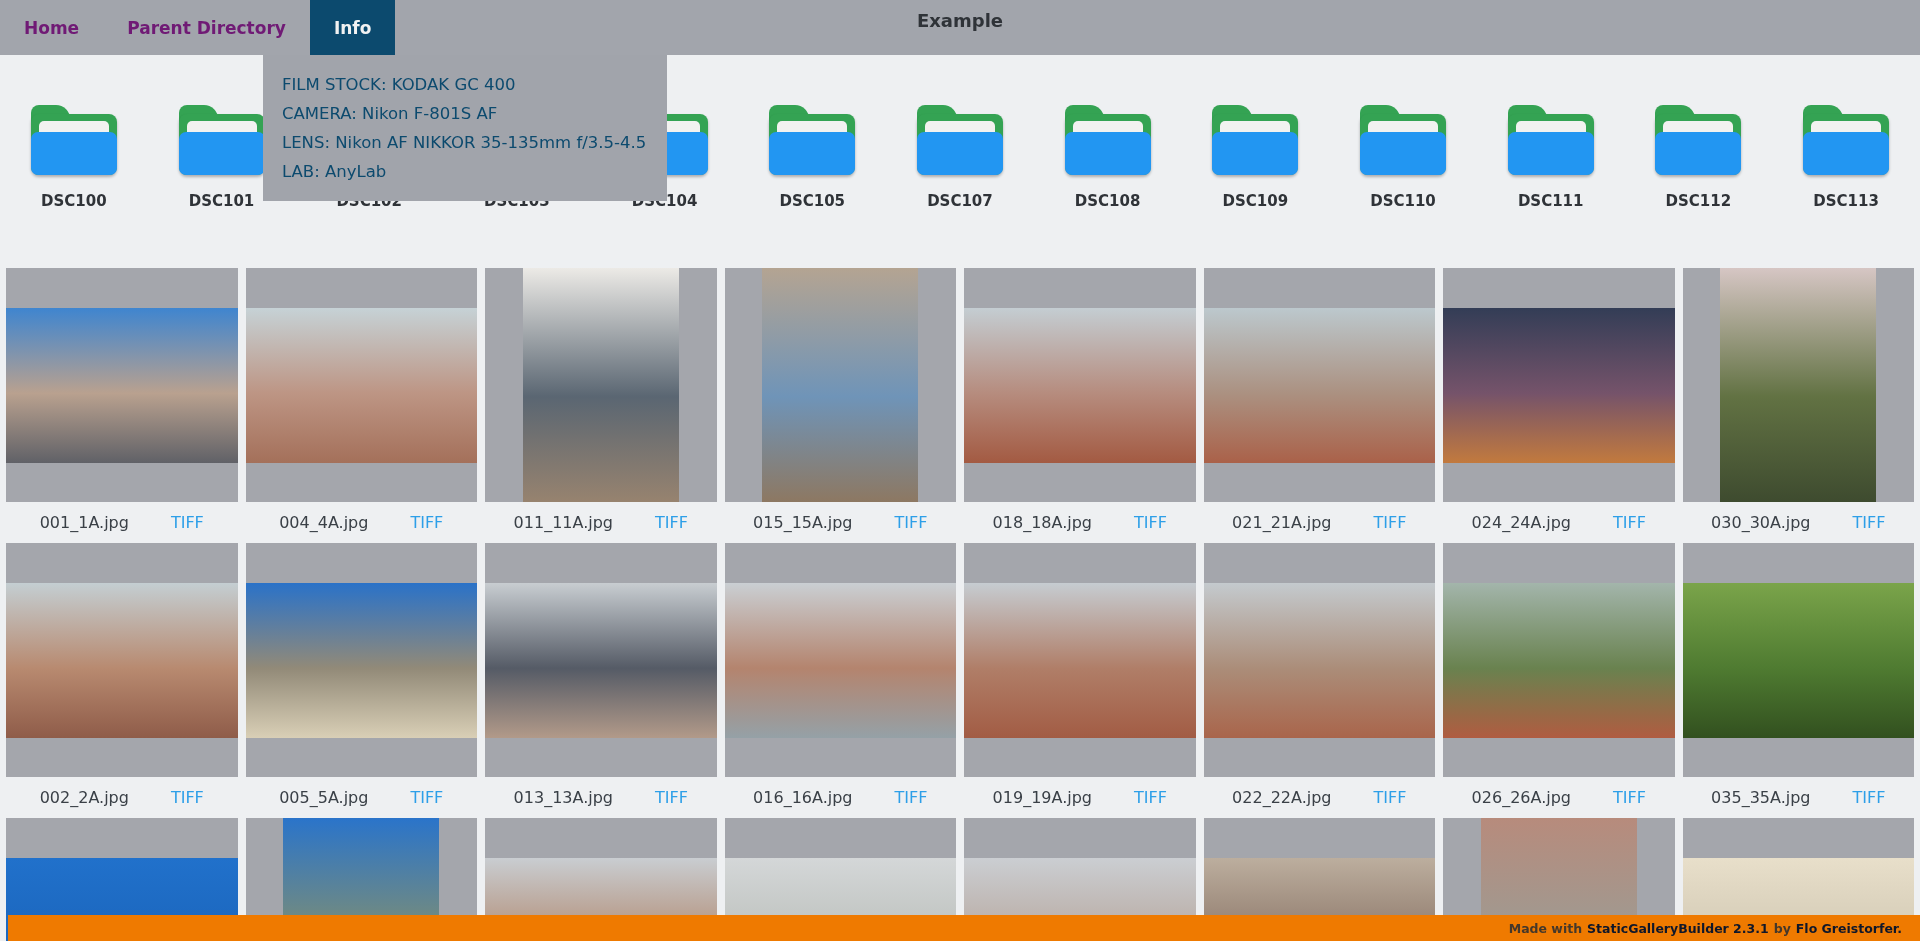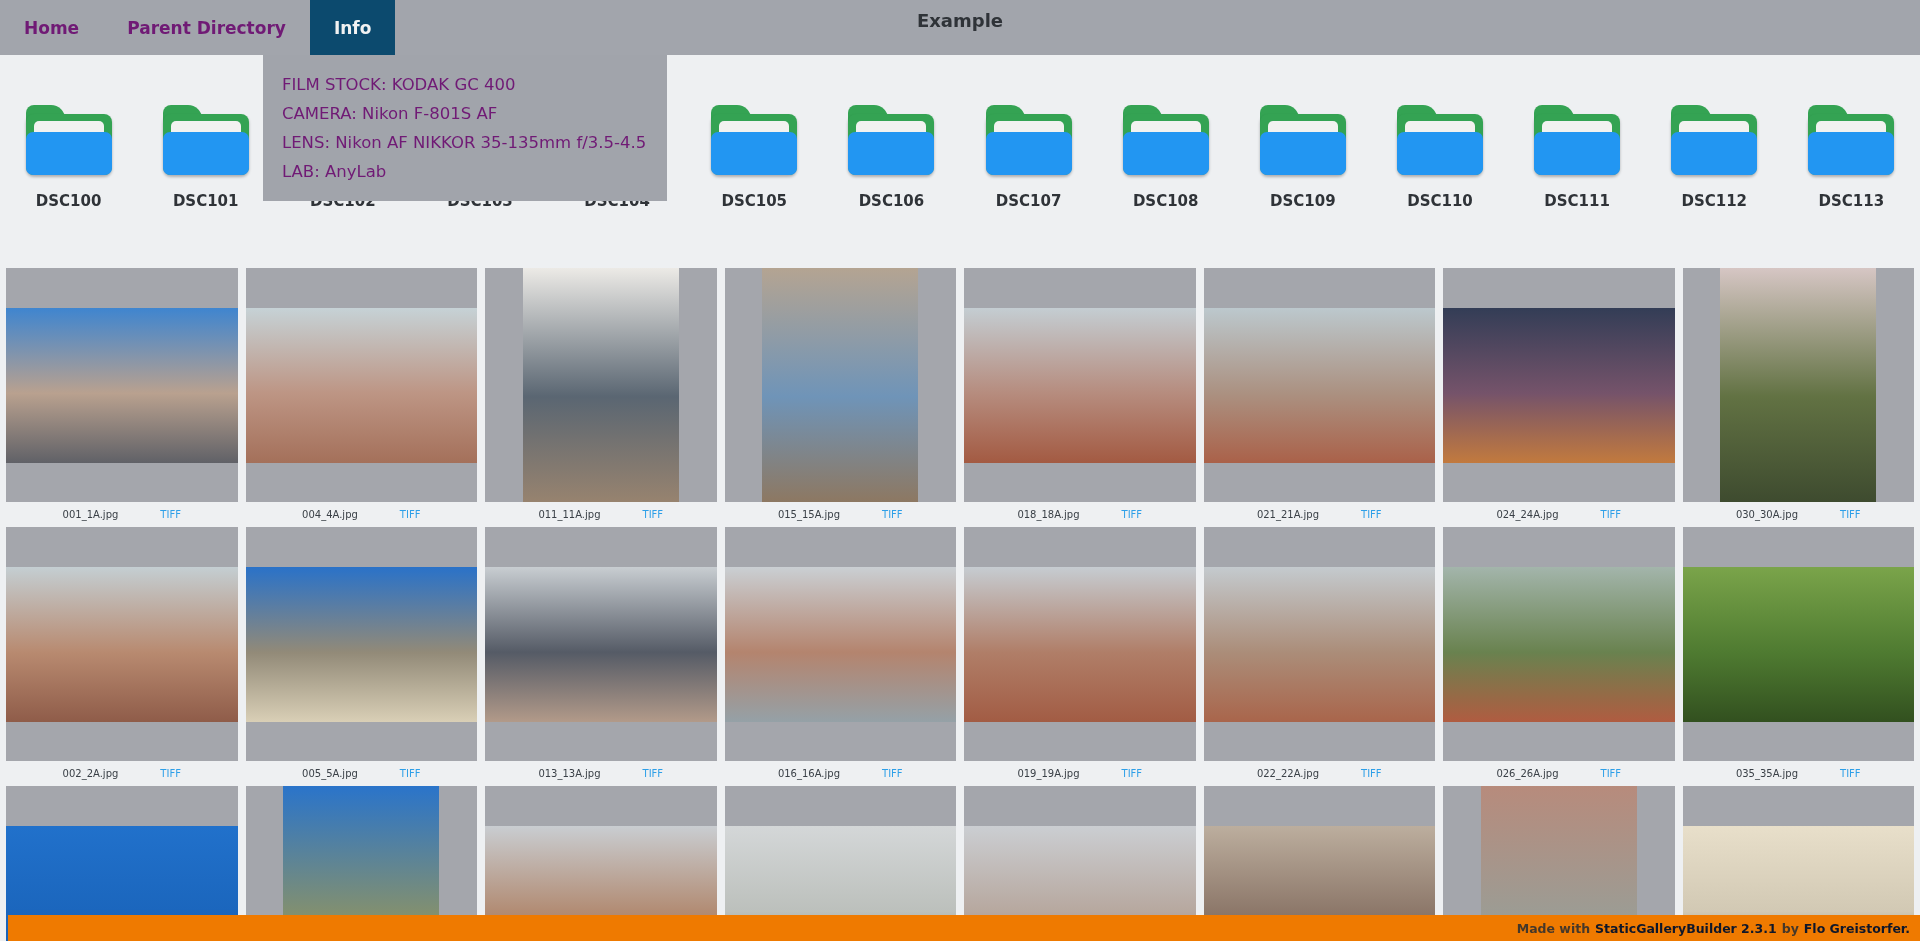--- a/index.html
+++ b/index.html
@@ -24,21 +24,21 @@
   .nav-title {
     position:absolute; left:50%; top:0; transform:translateX(-50%);
     height:41px; display:flex; align-items:center;
     font-size:18px; font-weight:bold; color:#2F3338;
   }
 
   
   .info-tooltip {
     position:absolute; left:263px; top:55px; width:404px; min-height:130px;
     background:#A1A4AB; z-index:25; padding:15px 19px;
-    font-size:16.5px; line-height:29px; color:#701a75; white-space:nowrap;
+    font-size:16.5px; line-height:29px; color:#0c4a6e; white-space:nowrap;
   }
 
   
   .folder-row {
     height:205px; 
     display:flex; align-items:center;
   }
   .folder-item {
     flex:1; display:flex; flex-direction:column; align-items:center;
     cursor:pointer; text-decoration:none;
@@ -63,33 +63,33 @@
     display:grid; grid-template-columns:repeat(8,1fr); column-gap:8px; row-gap:0;
   }
   .gcell { display:flex; flex-direction:column; }
   .tbox {
     height:234px; background:#A4A6AC; overflow:hidden;
     display:flex; align-items:center; justify-content:center; cursor:pointer;
   }
   .ph.landscape { width:100%; height:155px; }
   .ph.portrait  { width:156px; height:234px; }
   .caption {
-    height:25px; display:flex; align-items:center; justify-content:center;
-    gap:5px; font-size:10px; color:#3A4047;text-align:center;
+    height:41px; display:flex; align-items:center; justify-content:center;
+    gap:5px; font-size:16px; color:#3A4047;text-align:center;
   }
   .caption .tiff {
     color:#2D9FE8; text-decoration:none; cursor:pointer; font-weight:500;margin-left:37px;
   }
 
   
   .footer {
     position:absolute; left:8px; right:0; bottom:0; height:26px; z-index:40;
     background:#EF7A00;
     display:flex; align-items:center; justify-content:flex-end;
-    padding-right:10px; gap:5px;
+    padding-right:18px; gap:5px;
     font-size:12.5px; font-weight:bold; color:#45382A;
   }
   .footer a { color:#0f172a; text-decoration:none; cursor:pointer; }
 </style>
 </head>
 <body>
 
 <nav class="navbar">
   <a class="nav-item">Home</a>
   <a class="nav-item">Parent Directory</a>
@@ -159,29 +159,20 @@
       </div>
       <div class="folder-label">DSC105</div>
     </a>
     <a class="folder-item">
       <div class="folder-icon">
         <div class="f-tab"></div>
         <div class="f-back"></div>
         <div class="f-slot"></div>
         <div class="f-front"></div>
       </div>
-      <div class="folder-label">DSC106</div>
-    </a>
-    <a class="folder-item">
-      <div class="folder-icon">
-        <div class="f-tab"></div>
-        <div class="f-back"></div>
-        <div class="f-slot"></div>
-        <div class="f-front"></div>
-      </div>
       <div class="folder-label">DSC107</div>
     </a>
     <a class="folder-item">
       <div class="folder-icon">
         <div class="f-tab"></div>
         <div class="f-back"></div>
         <div class="f-slot"></div>
         <div class="f-front"></div>
       </div>
       <div class="folder-label">DSC108</div>

